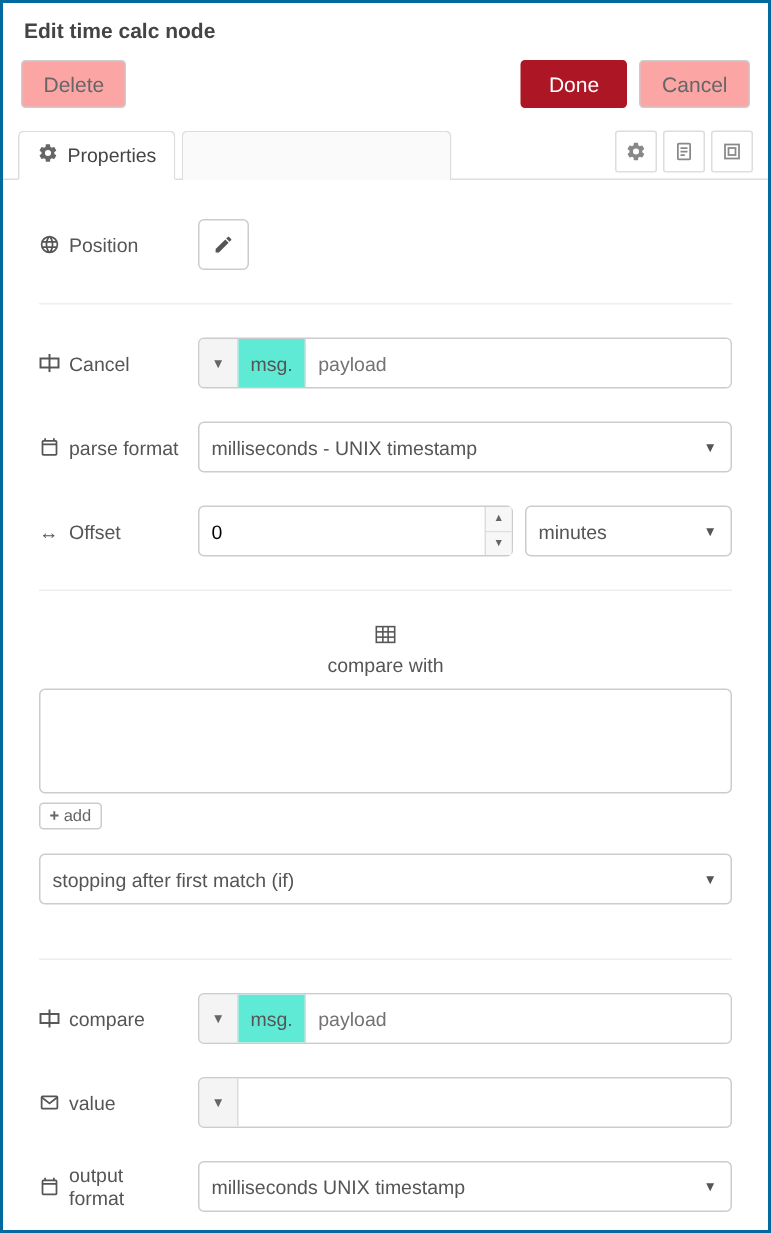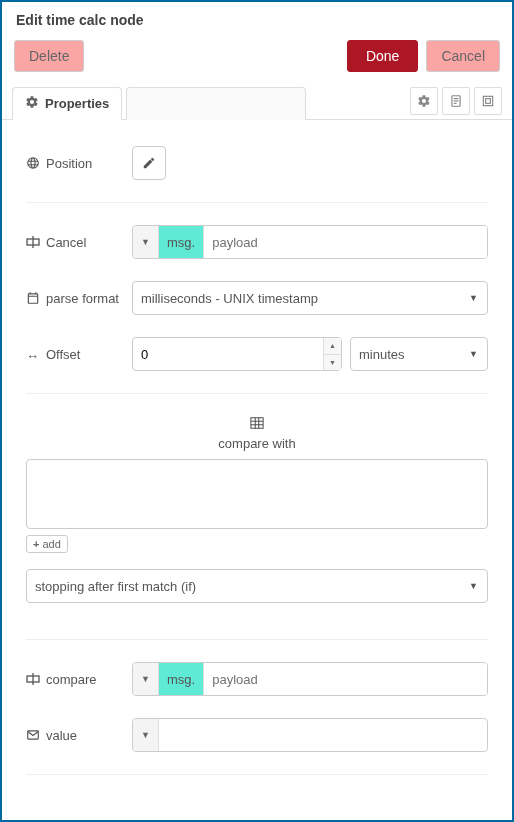--- a/index.html
+++ b/index.html
@@ -69,21 +69,21 @@
     background: #fff;
     border-radius: 4px 4px 0 0;
     margin-right: 4px;
     color: #444;
     font-size: 13px;
     position: relative;
     top: 1px;
     cursor: pointer;
   }
   .tab.active {
-    font-weight: bold;
+    font-weight: normal;
     border-bottom: 1px solid #fff;
   }
   .tab.empty-tab {
     width: 180px;
     background: #fafafa;
   }
   .tabs-right {
     display: flex;
     gap: 4px;
     padding-bottom: 4px;
@@ -434,19 +434,32 @@
             <rect x="3" y="5" width="18" height="14" rx="1"></rect>
             <polyline points="3,6 12,13 21,6"></polyline>
           </svg>
         <span>value</span>
       </div>
       <div class="typed-input">
         <div class="typed-prefix">▼</div>
       </div>
     </div>
 
+    <div class="form-row">
+      <div class="form-label">
+        <svg viewBox="0 0 24 24" fill="#555">
+            <path d="M19 4h-1V2h-2v2H8V2H6v2H5a2 2 0 0 0-2 2v14a2 2 0 0 0 2 2h14a2 2 0 0 0 2-2V6a2 2 0 0 0-2-2Zm0 16H5V10h14Zm0-12H5V6h14Z"></path>
+          </svg>
+        <span>output format</span>
+      </div>
+      <div class="select-wrap">
+        <select class="input-main">
+          <option>milliseconds UNIX timestamp</option>
+        </select>
+      </div>
+    </div>
 
     <hr class="divider">
 
     
 
   </div>
 </div>
 
 </body></html>

